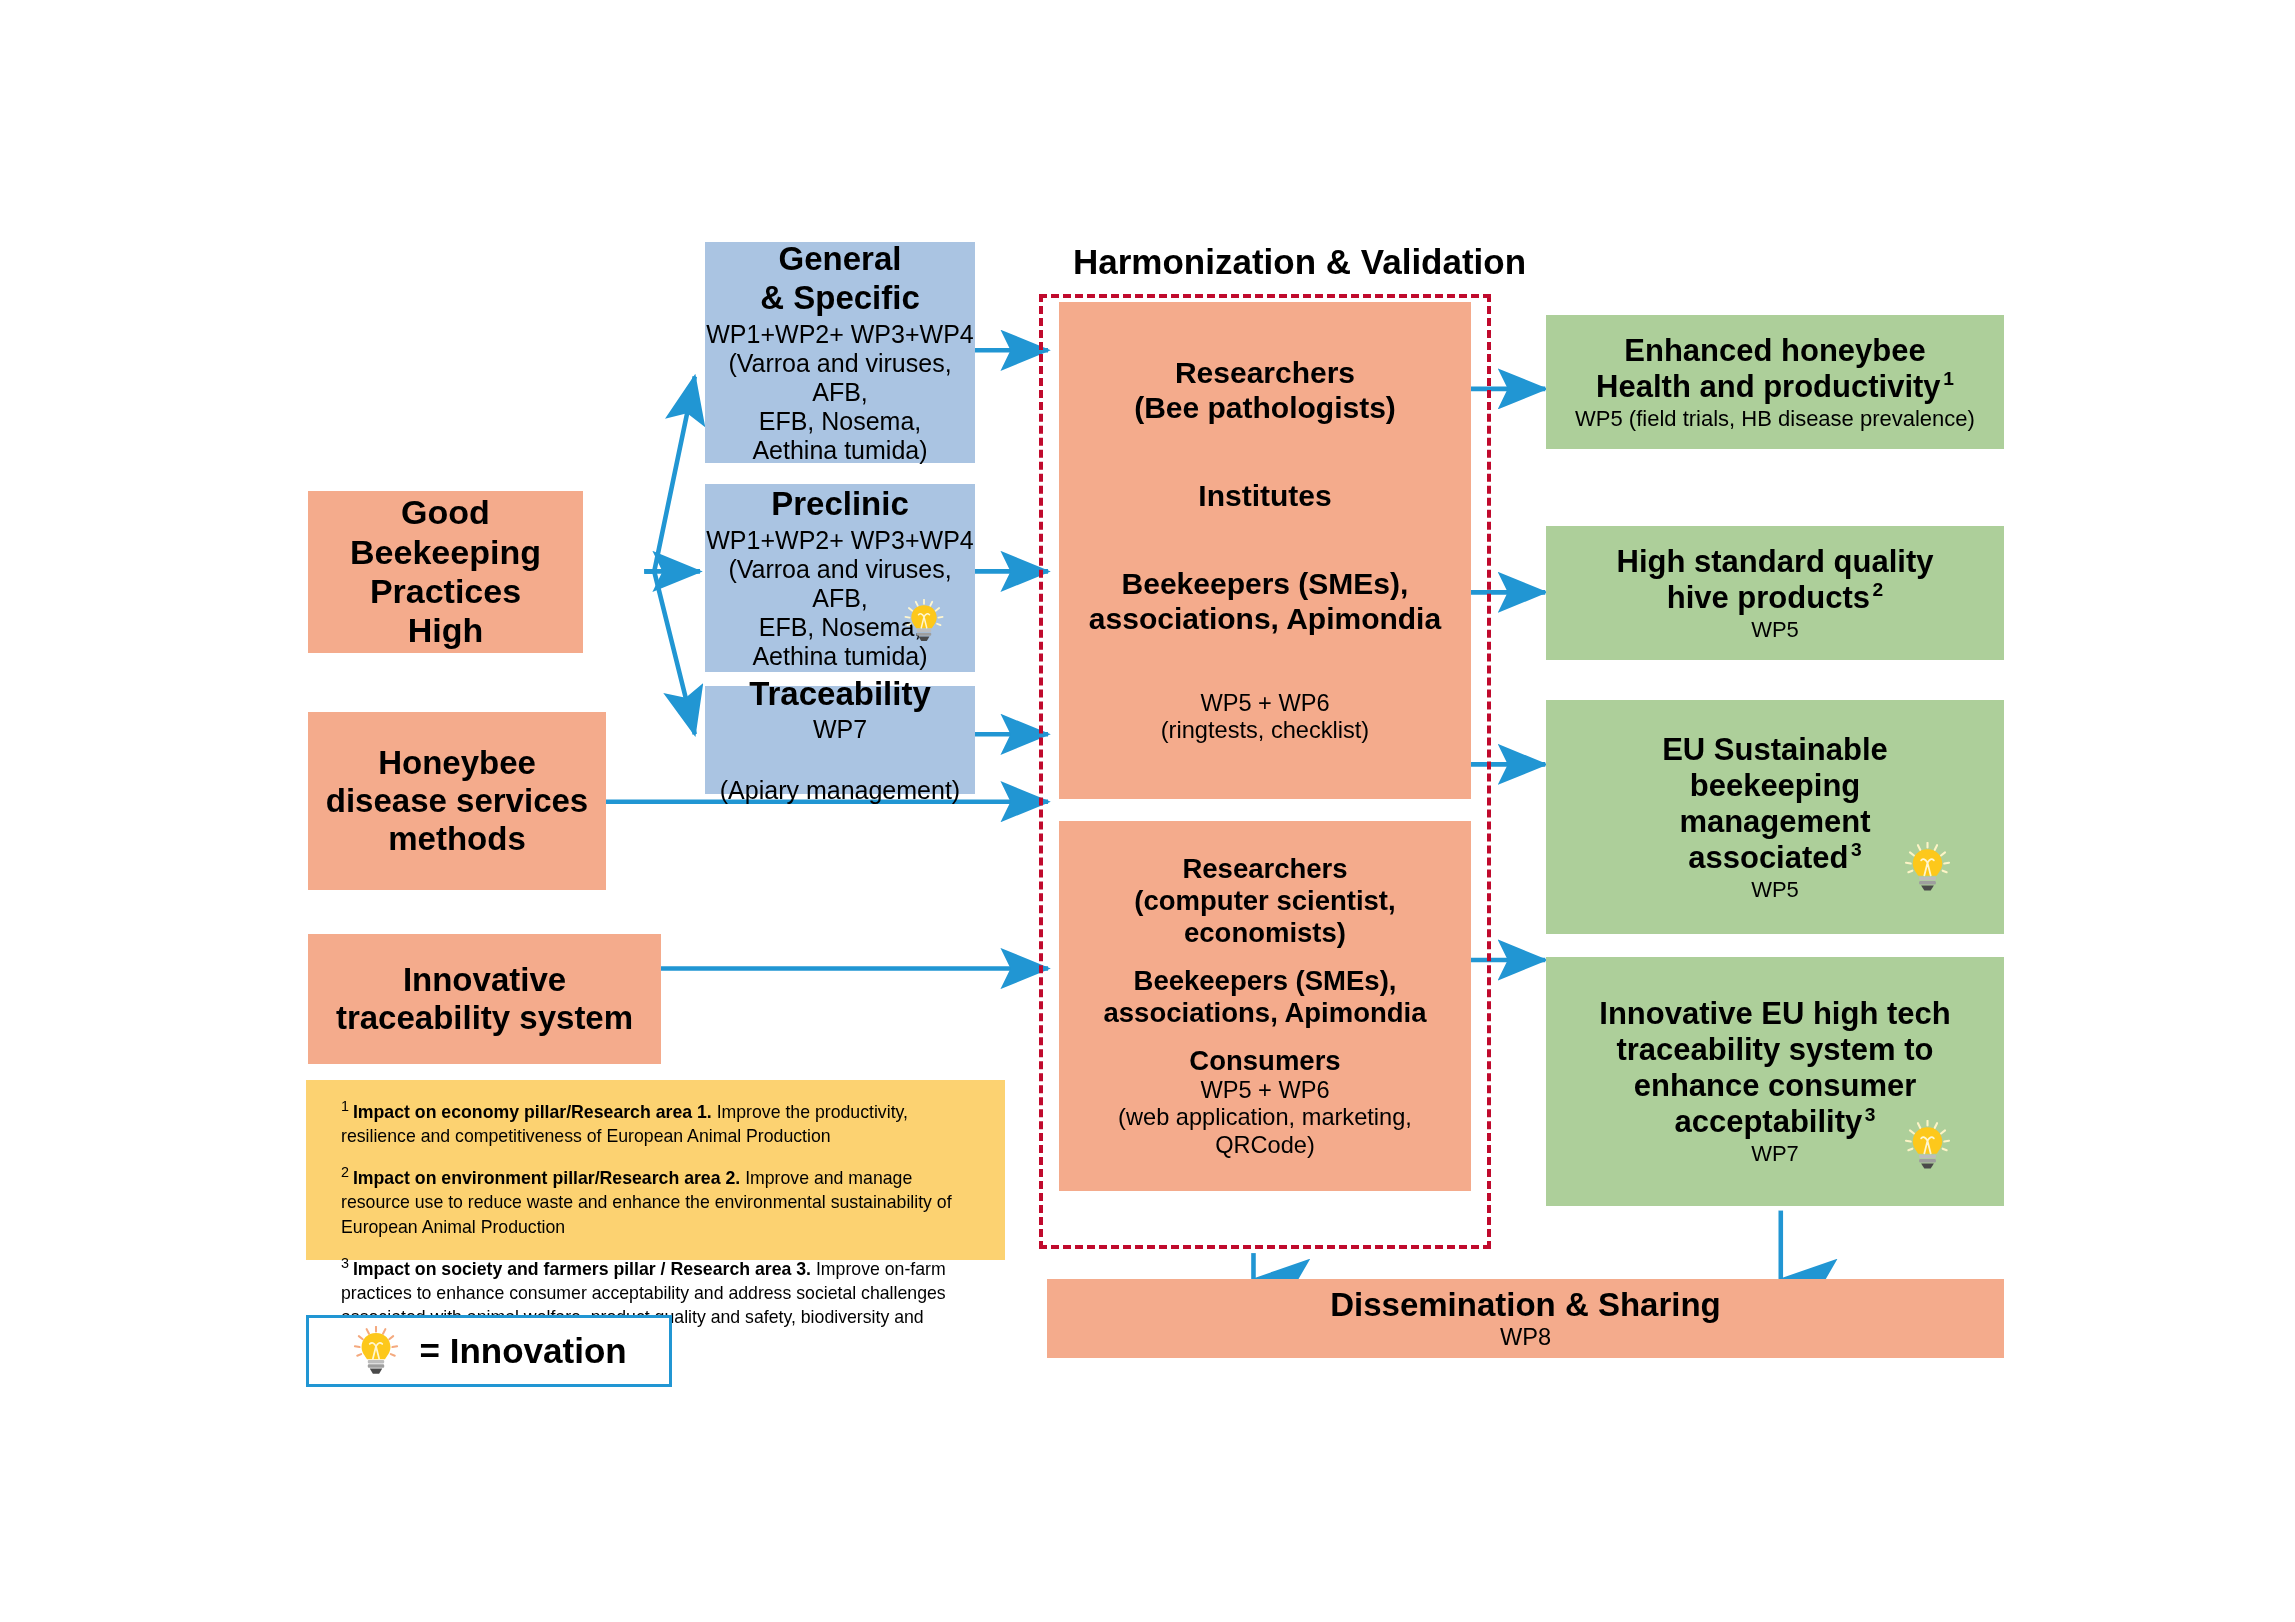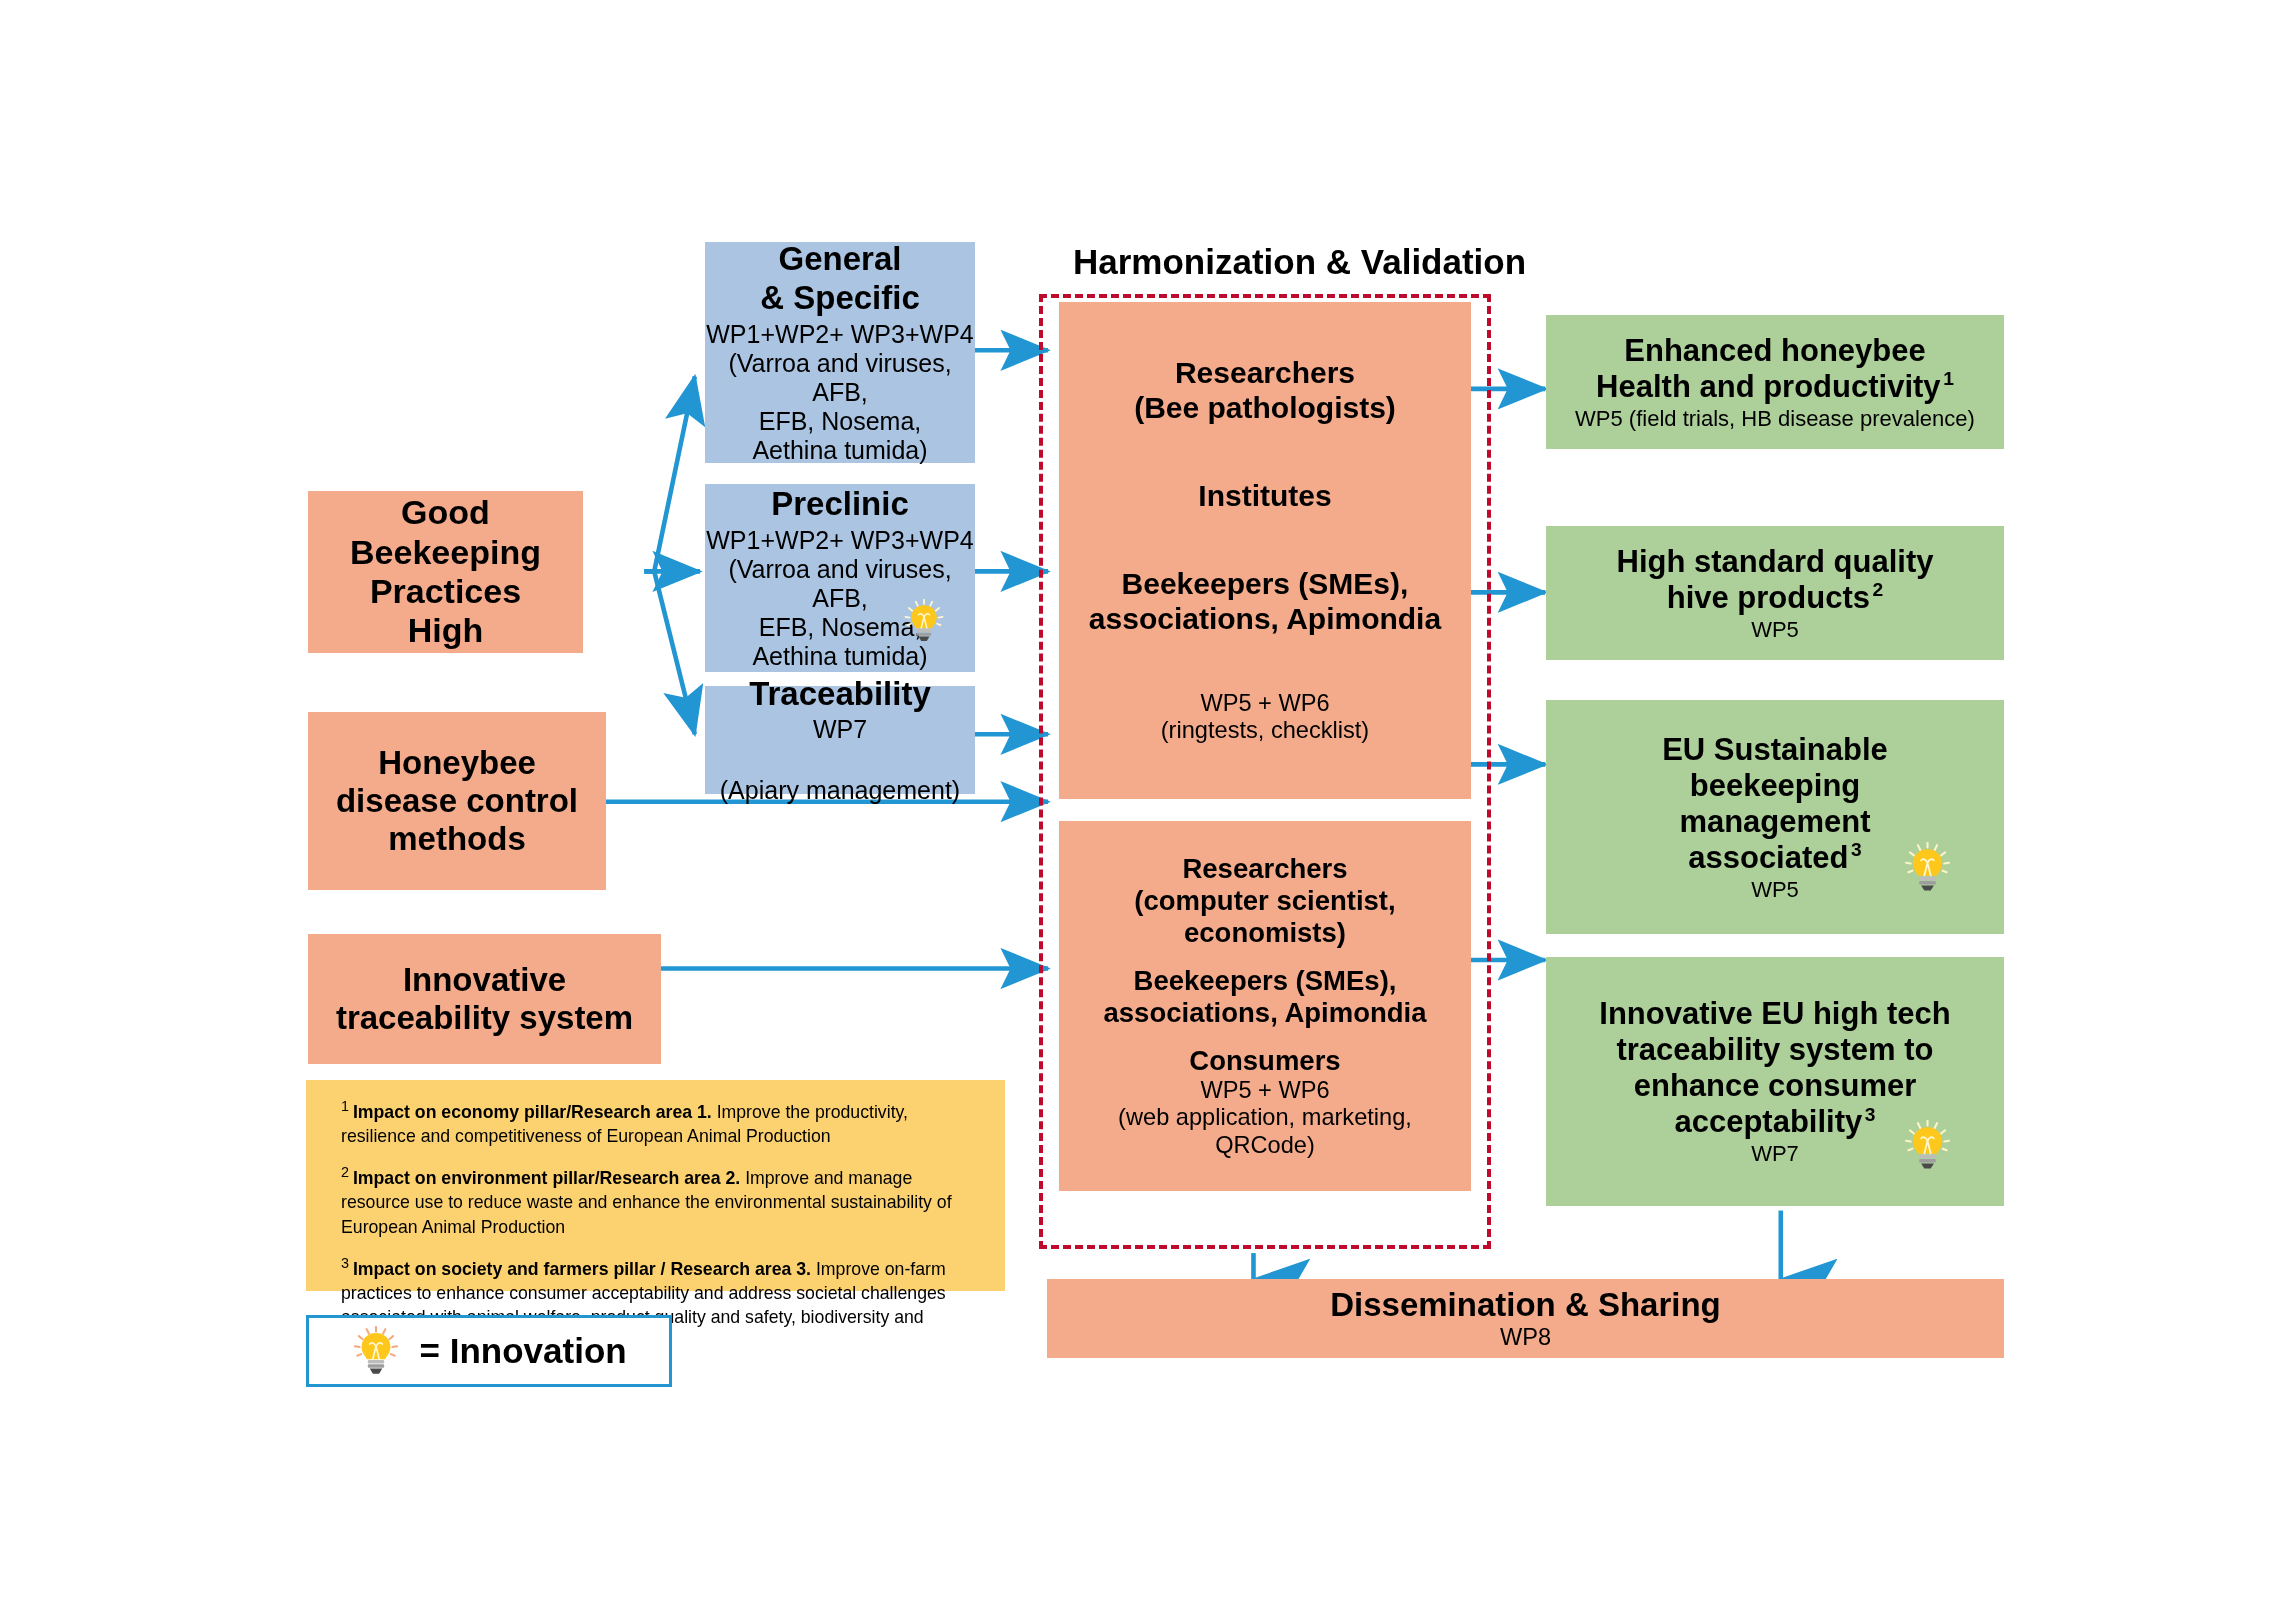--- a/index.html
+++ b/index.html
@@ -165,21 +165,21 @@
   </svg>
 
   <div class="box orange t-bold" style="left:308px; top:491px; width:275px; height:162px; font-size:34px;">
     <span class="line">Good Beekeeping</span>
     <span class="line">Practices</span>
     <span class="line">High</span>
   </div>
 
   <div class="box orange t-bold" style="left:308px; top:712px; width:298px; height:178px; font-size:33px;">
     <span class="line">Honeybee</span>
-    <span class="line">disease control</span>
+    <span class="line">disease services</span>
     <span class="line">methods</span>
   </div>
 
   <div class="box orange t-bold" style="left:308px; top:934px; width:353px; height:130px; font-size:33px;">
     <span class="line">Innovative</span>
     <span class="line">traceability system</span>
   </div>
 
   <div class="box blue" style="left:705px; top:242px; width:270px; height:221px;">
     <span class="line t-bold" style="font-size:33px;">General</span>
@@ -337,21 +337,21 @@
         <path d="M24 54.5 L40 54.5 L36 61 L28 61 Z" fill="#4a4a4a"></path>
       </svg>
     </span>
   </div>
 
   <div class="dissemination" style="left:1047px; top:1279px; width:957px; height:79px;">
     <span class="line t-bold" style="font-size:33px;">Dissemination &amp; Sharing</span>
     <span class="line t-reg" style="font-size:23.6px;">WP8</span>
   </div>
 
-  <div class="footnotes yellow" style="left:306px; top:1080px; width:699px; height:211px;">
+  <div class="footnotes yellow" style="left:306px; top:1080px; width:699px; height:180px;">
     <div class="fn">
       <span class="sup">1</span><span class="lead">Impact on economy pillar/Research area 1.</span><span> Improve the productivity, resilience and competitiveness of European Animal Production</span>
     </div>
     <div class="fn">
       <span class="sup">2</span><span class="lead">Impact on environment pillar/Research area 2.</span><span> Improve and manage resource use to reduce waste and enhance the environmental sustainability of European Animal Production</span>
     </div>
     <div class="fn">
       <span class="sup">3</span><span class="lead">Impact on society and farmers pillar / Research area 3.</span><span> Improve on-farm practices to enhance consumer acceptability and address societal challenges associated with animal welfare, product quality and safety, biodiversity and provision of ecosystem services</span>
     </div>
   </div>

